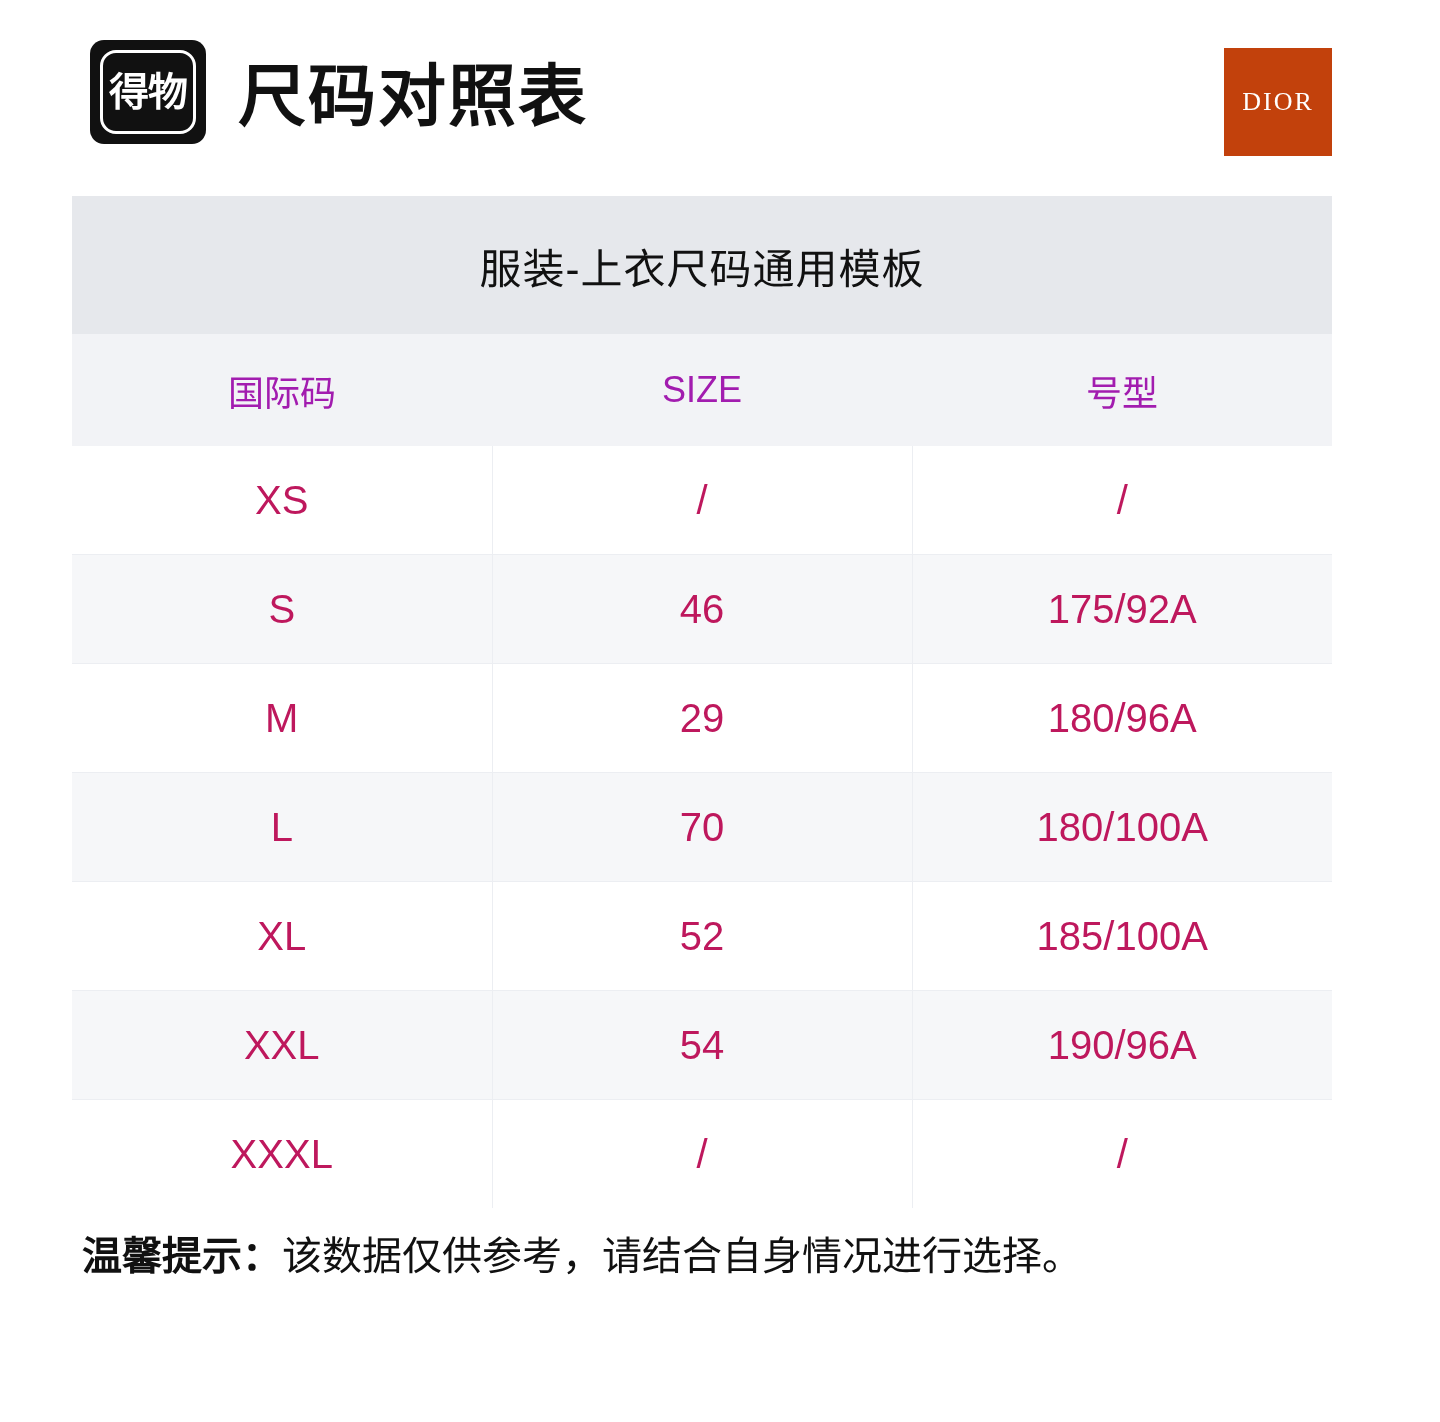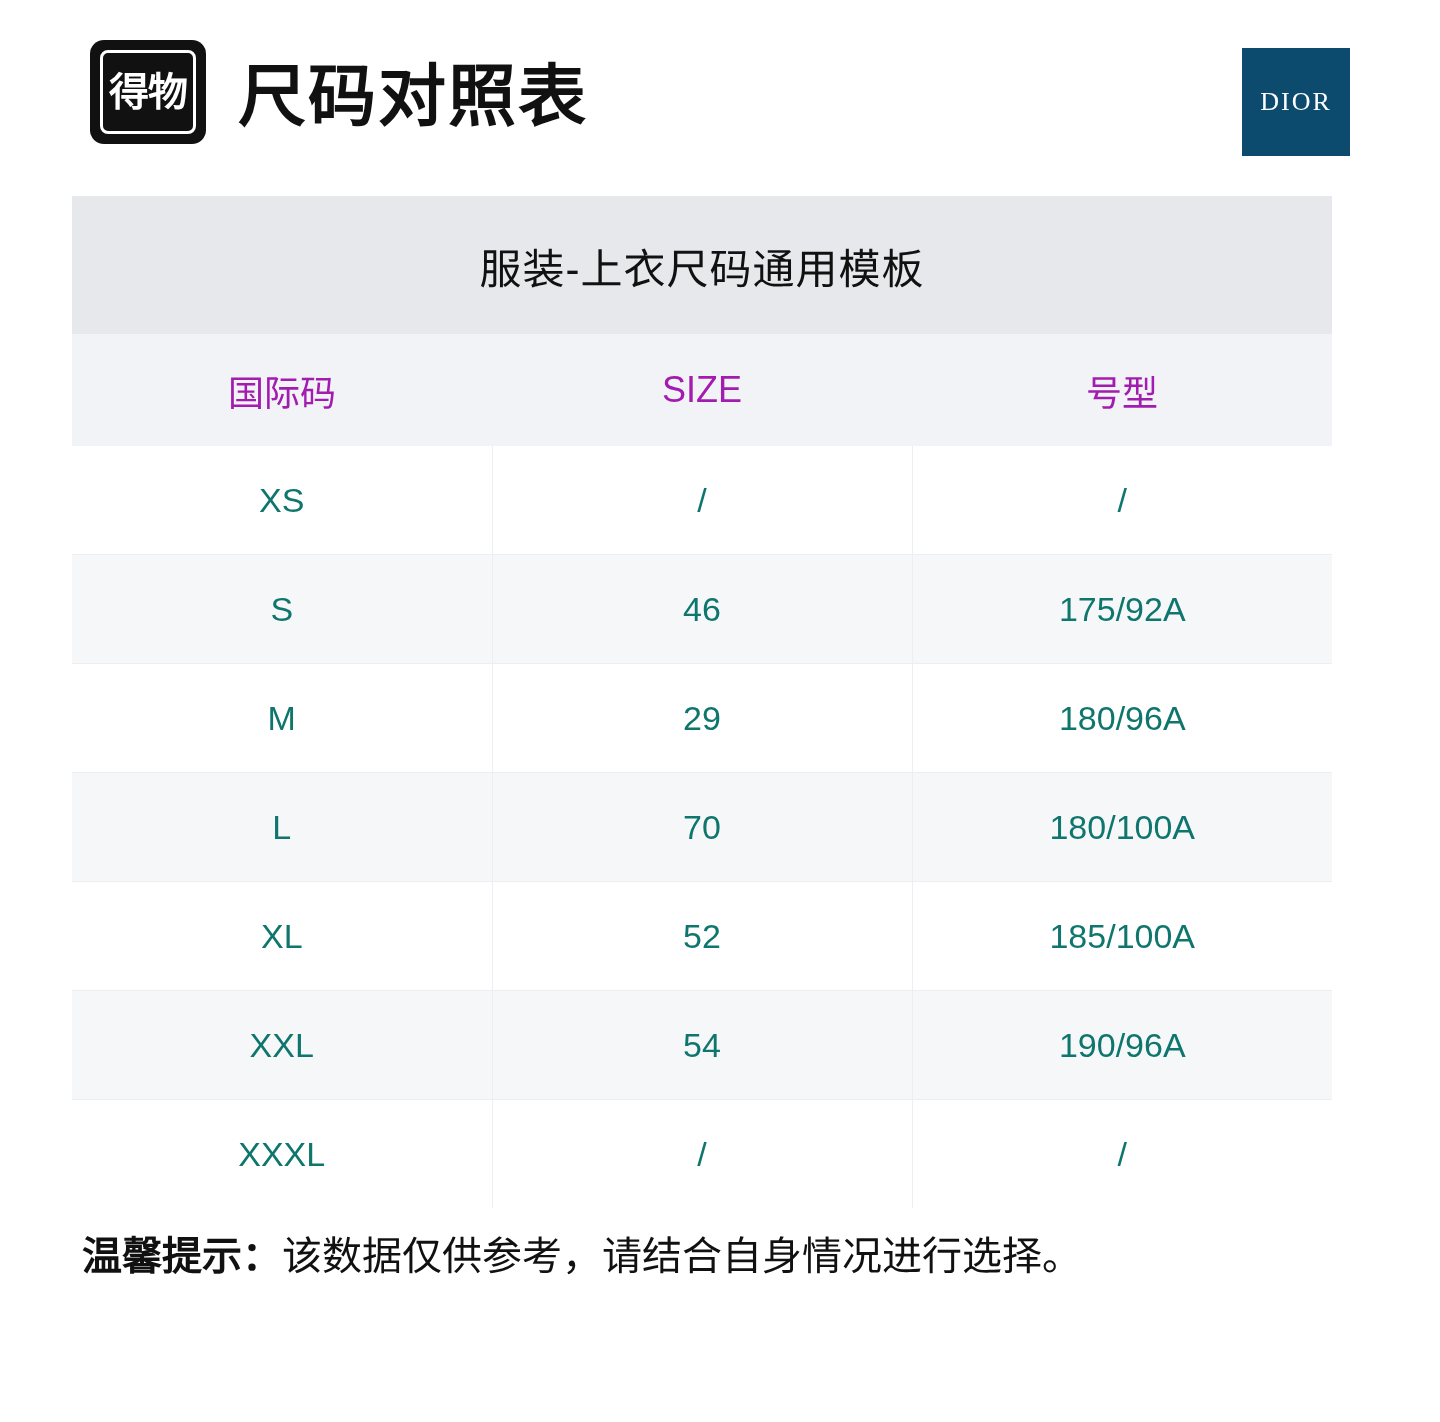--- a/index.html
+++ b/index.html
@@ -38,21 +38,21 @@
     background: #111111;
     border-radius: 14px;
     display: flex;
     align-items: center;
     justify-content: center;
   }
   .brand-badge .inner {
     width: 96px;
     height: 84px;
     border: 3px solid #ffffff;
-    border-radius: 8px;
+    border-radius: 16px;
     display: flex;
     align-items: center;
     justify-content: center;
     box-sizing: border-box;
   }
   .brand-badge .inner span {
     color: #ffffff;
     font-size: 40px;
     font-weight: 700;
     letter-spacing: -1px;
@@ -66,25 +66,25 @@
     font-size: 68px;
     font-weight: 700;
     letter-spacing: 2px;
     line-height: 100px;
     color: #111111;
     white-space: nowrap;
     margin-left: 12px;
   }
   .logo-box {
     position: absolute;
-    right: 0;
+    right: 18px;
     top: 20px;
     width: 108px;
     height: 108px;
-    background: #0c4a6e;
+    background: #c2410c;
     display: flex;
     align-items: center;
     justify-content: center;
   }
   .logo-box span {
     color: #ffffff;
     font-family: "Liberation Serif", "DejaVu Serif", serif;
     font-size: 26px;
     letter-spacing: 2px;
     line-height: 1;
@@ -110,22 +110,22 @@
   }
   table.size-table {
     width: 100%;
     border-collapse: collapse;
     table-layout: fixed;
   }
   table.size-table th,
   table.size-table td {
     text-align: center;
     font-weight: 400;
-    color: #0f766e;
-    font-size: 34px;
+    color: #be185d;
+    font-size: 40px;
     height: 108px;
     padding: 0;
     border: none;
   }
   table.size-table thead th {
     background: #f2f3f6;
     font-size: 36px;
     height: 112px;
     color: #a21caf;
   }

